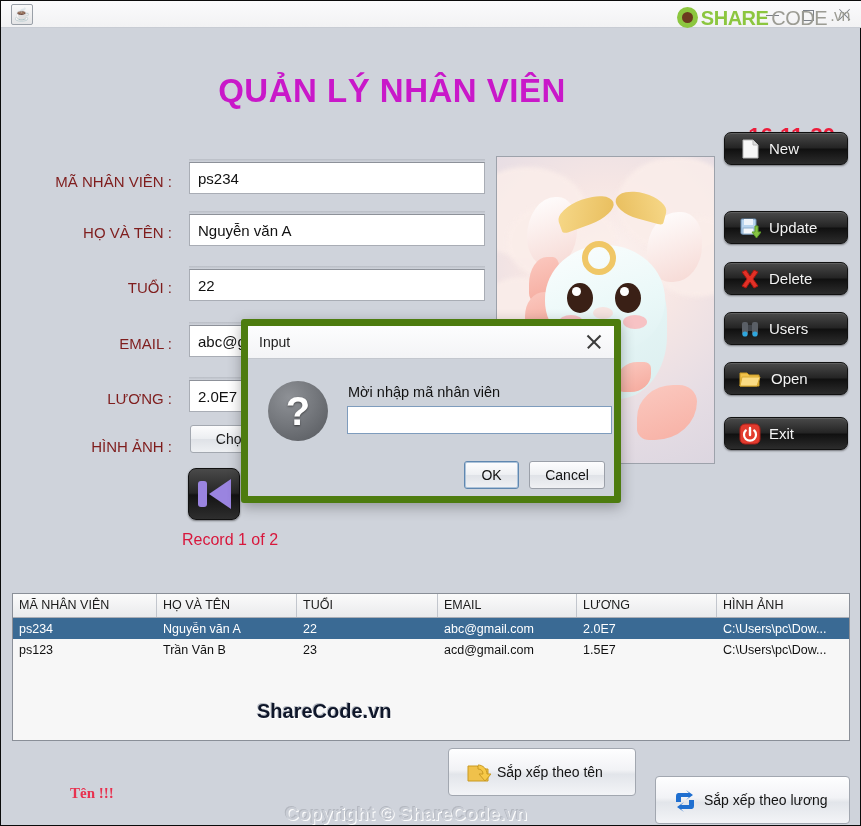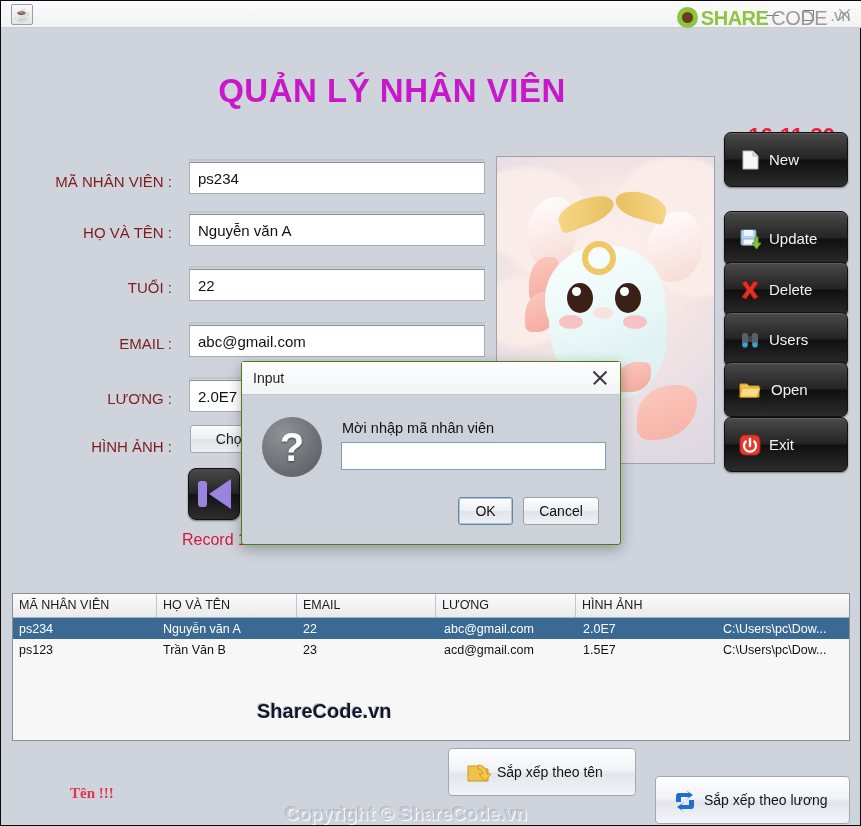--- a/index.html
+++ b/index.html
@@ -125,21 +125,21 @@
     position:absolute; background:linear-gradient(160deg,#fff,#f6d8d3);
     border-radius:60% 40% 55% 45%;
   }
   .pinkfin { position:absolute; background:linear-gradient(160deg,#fbc9c0,#f5a99c); border-radius:60% 20% 60% 20%;}
   .snout { position:absolute; left:96px; top:150px; width:20px; height:12px; background:#f6e3e0; border-radius:50%;}
   .tail { position:absolute; left:140px; top:228px; width:60px; height:55px;
     background:linear-gradient(160deg,#fbc9c0,#f7b0a4); border-radius:60% 30% 70% 20%;}
 
   
   .sidebtn {
-    position:absolute; left:722px; width:124px; height:55px;
+    position:absolute; left:722px; width:124px; height:33px;
     background: linear-gradient(to bottom,#4a4a4a 0%, #242424 48%, #101010 52%, #2c2c2c 100%);
     border:1px solid #111; border-radius:7px;
     color:#f2f2f2; font-size:15px;
     display:flex; align-items:center; gap:8px; padding-left:14px;
     cursor:pointer; box-shadow: 0 1px 2px rgba(0,0,0,.45), inset 0 1px 0 rgba(255,255,255,.13);
     font-family:"Liberation Sans", sans-serif;
   }
   .sbico { width:22px; height:22px; position:relative; flex:none; }
 
   
@@ -186,23 +186,22 @@
     border:1px solid #a2a7b0; border-radius:4px;
     display:flex; align-items:center; gap:10px; padding-left:16px;
     font-size:14px; color:#131313; cursor:pointer;
     font-family:"Liberation Sans", sans-serif;
   }
 
   
   .overlay { position:absolute; left:0; top:0; width:861px; height:826px; }
   .dialog {
     position:absolute; left:240px; top:318px; width:380px; height:184px;
-    background:#cdd2da; border:1px solid #4d7c0f; border-radius:3px;
+    background:#cdd2da; border:7px solid #4d7c0f; border-radius:3px;
     box-shadow: 0 4px 14px rgba(0,0,0,.30);
-    margin-top: 42px;
   }
   .dlg-title {
     height:33px; background:linear-gradient(to bottom,#fdfdfe,#f3f4f6);
     border-bottom:1px solid #c3c7ce; position:relative;
   }
   .dlg-title span { position:absolute; left:11px; top:8px; font-size:14px; color:#1d1d1d;}
   .dlg-close { position:absolute; right:10px; top:6px; width:20px; height:20px; cursor:pointer;}
   .dlg-close .a,.dlg-close .b{position:absolute;left:1px;top:9px;width:18px;height:1.5px;background:#3b3b3b;}
   .dlg-close .a{transform:rotate(45deg);} .dlg-close .b{transform:rotate(-45deg);}
   .qmark {
@@ -371,20 +370,21 @@
     <div class="navbtn">
       <div class="bar"></div>
       <div class="tri"></div>
     </div>
     <div class="record-txt">Record 1 of 2</div>
 
     <div class="tablewrap">
       <div class="thead">
         <div class="th" style="width:144px;">MÃ NHÂN VIÊN</div>
         <div class="th" style="width:140px;">HỌ VÀ TÊN</div>
+        <div class="th" style="width:141px;">TUỔI</div>
         <div class="th" style="width:139px;">EMAIL</div>
         <div class="th" style="width:140px;">LƯƠNG</div>
         <div class="th" style="width:132px;border-right:none;">HÌNH ẢNH</div>
       </div>
       <div class="trow sel">
         <div class="td" style="width:144px;">ps234</div>
         <div class="td" style="width:140px;">Nguyễn văn A</div>
         <div class="td" style="width:141px;">22</div>
         <div class="td" style="width:139px;">abc@gmail.com</div>
         <div class="td" style="width:140px;">2.0E7</div>

